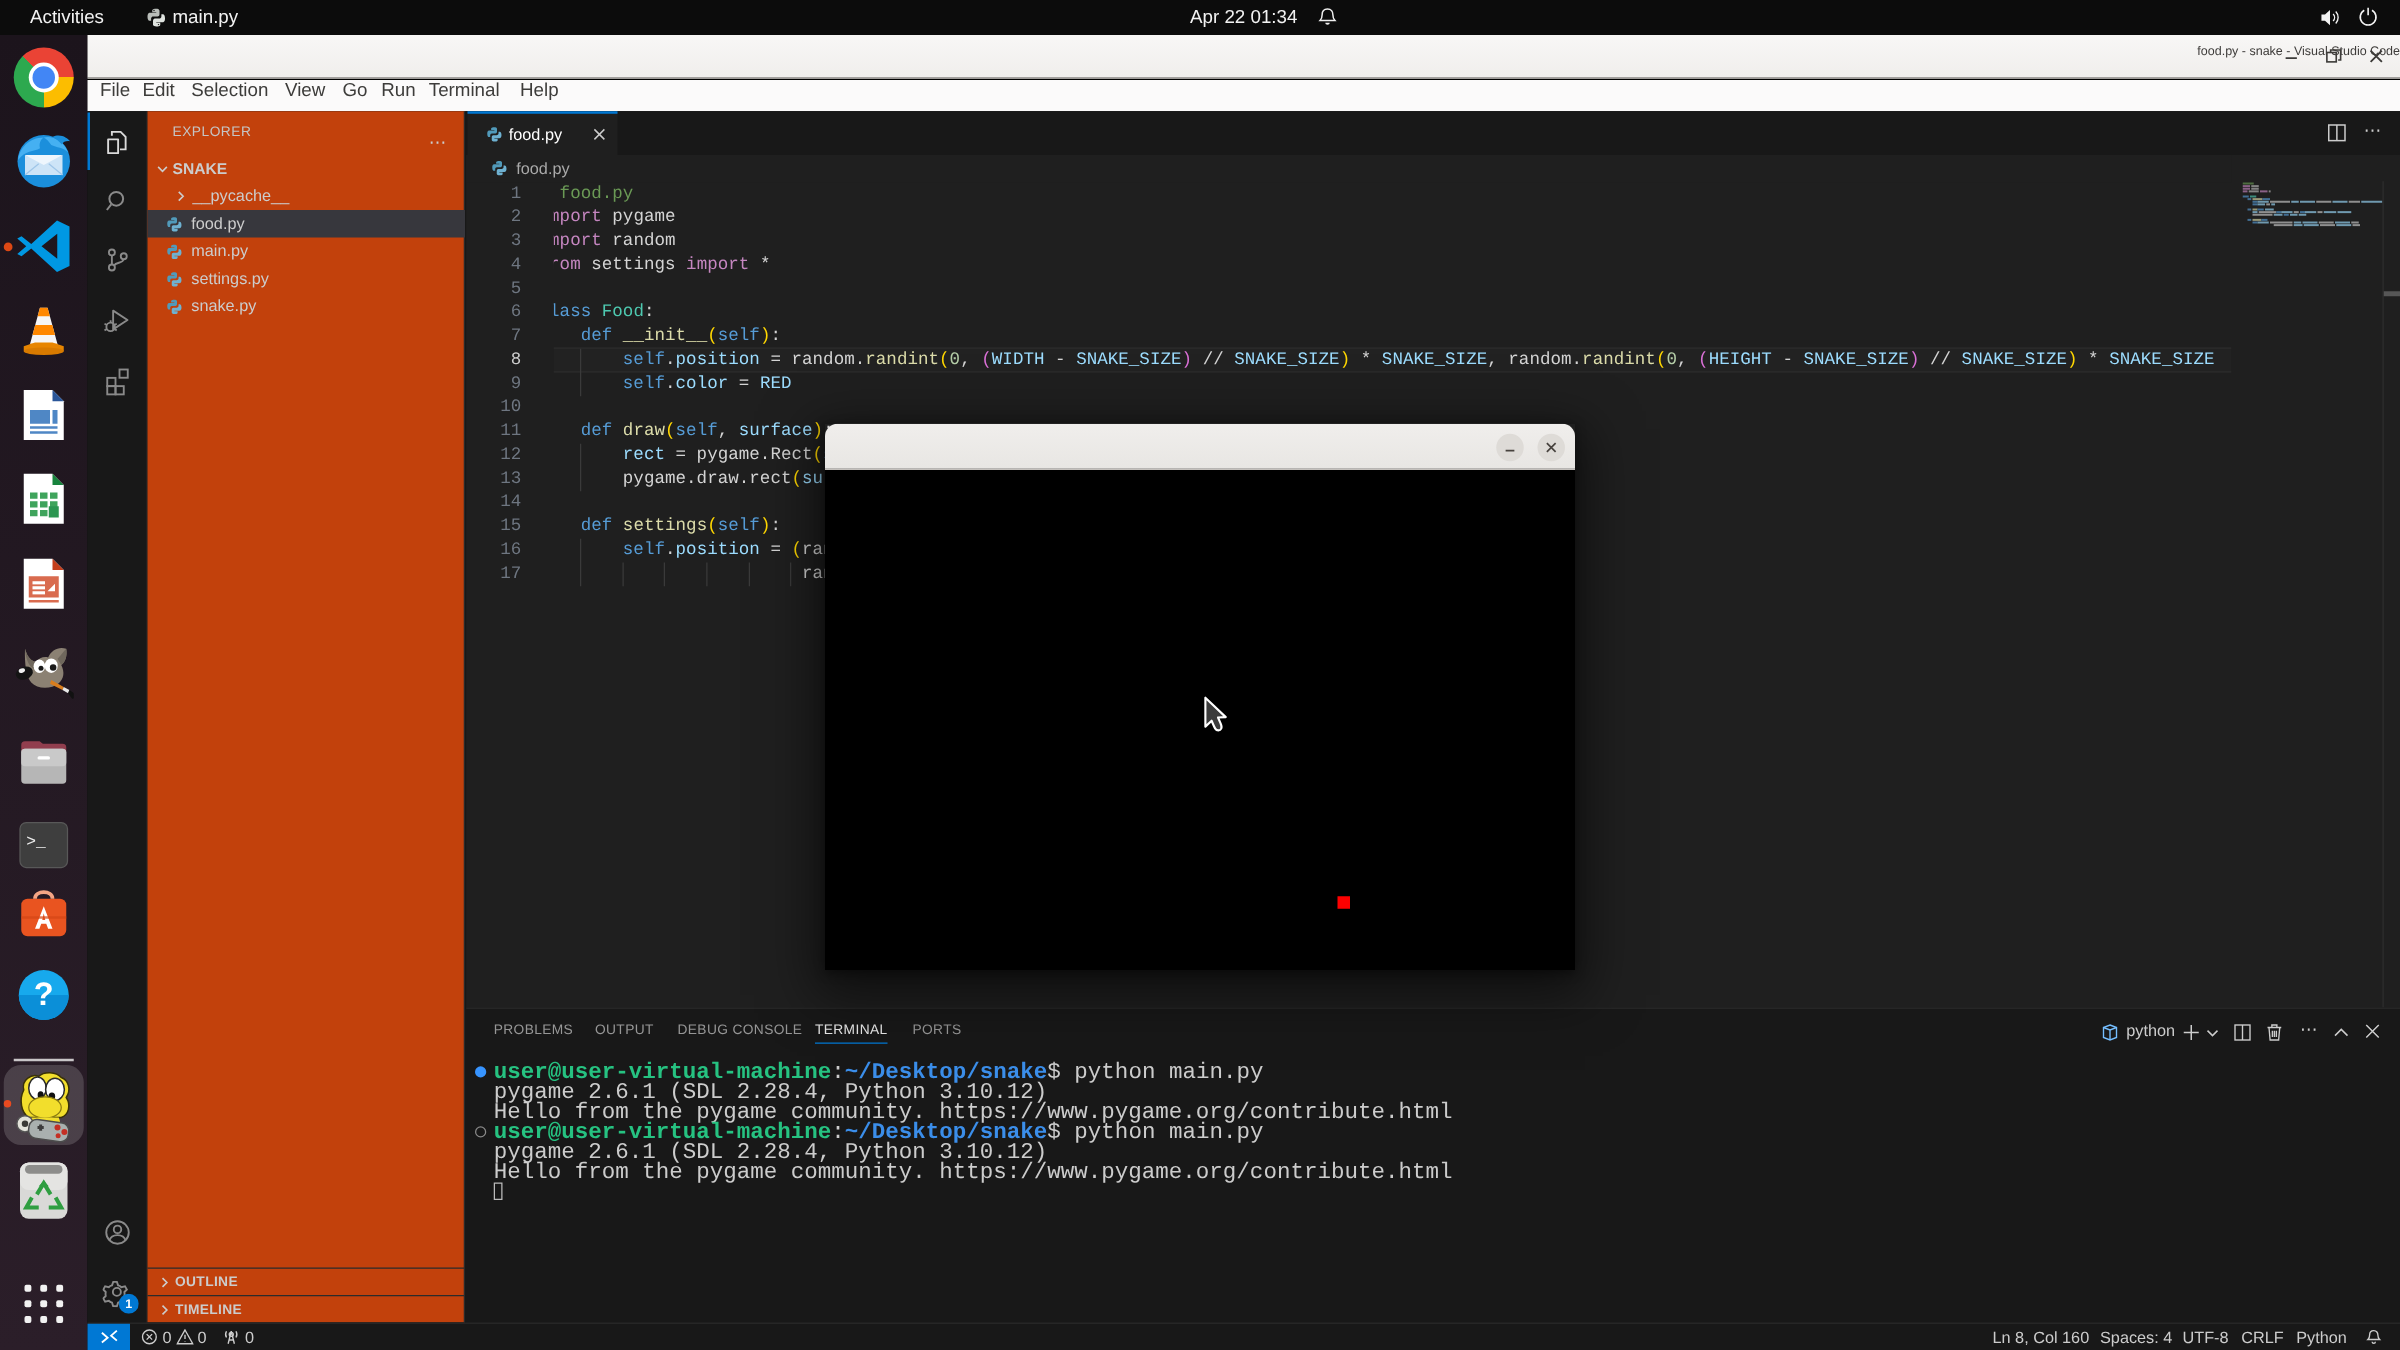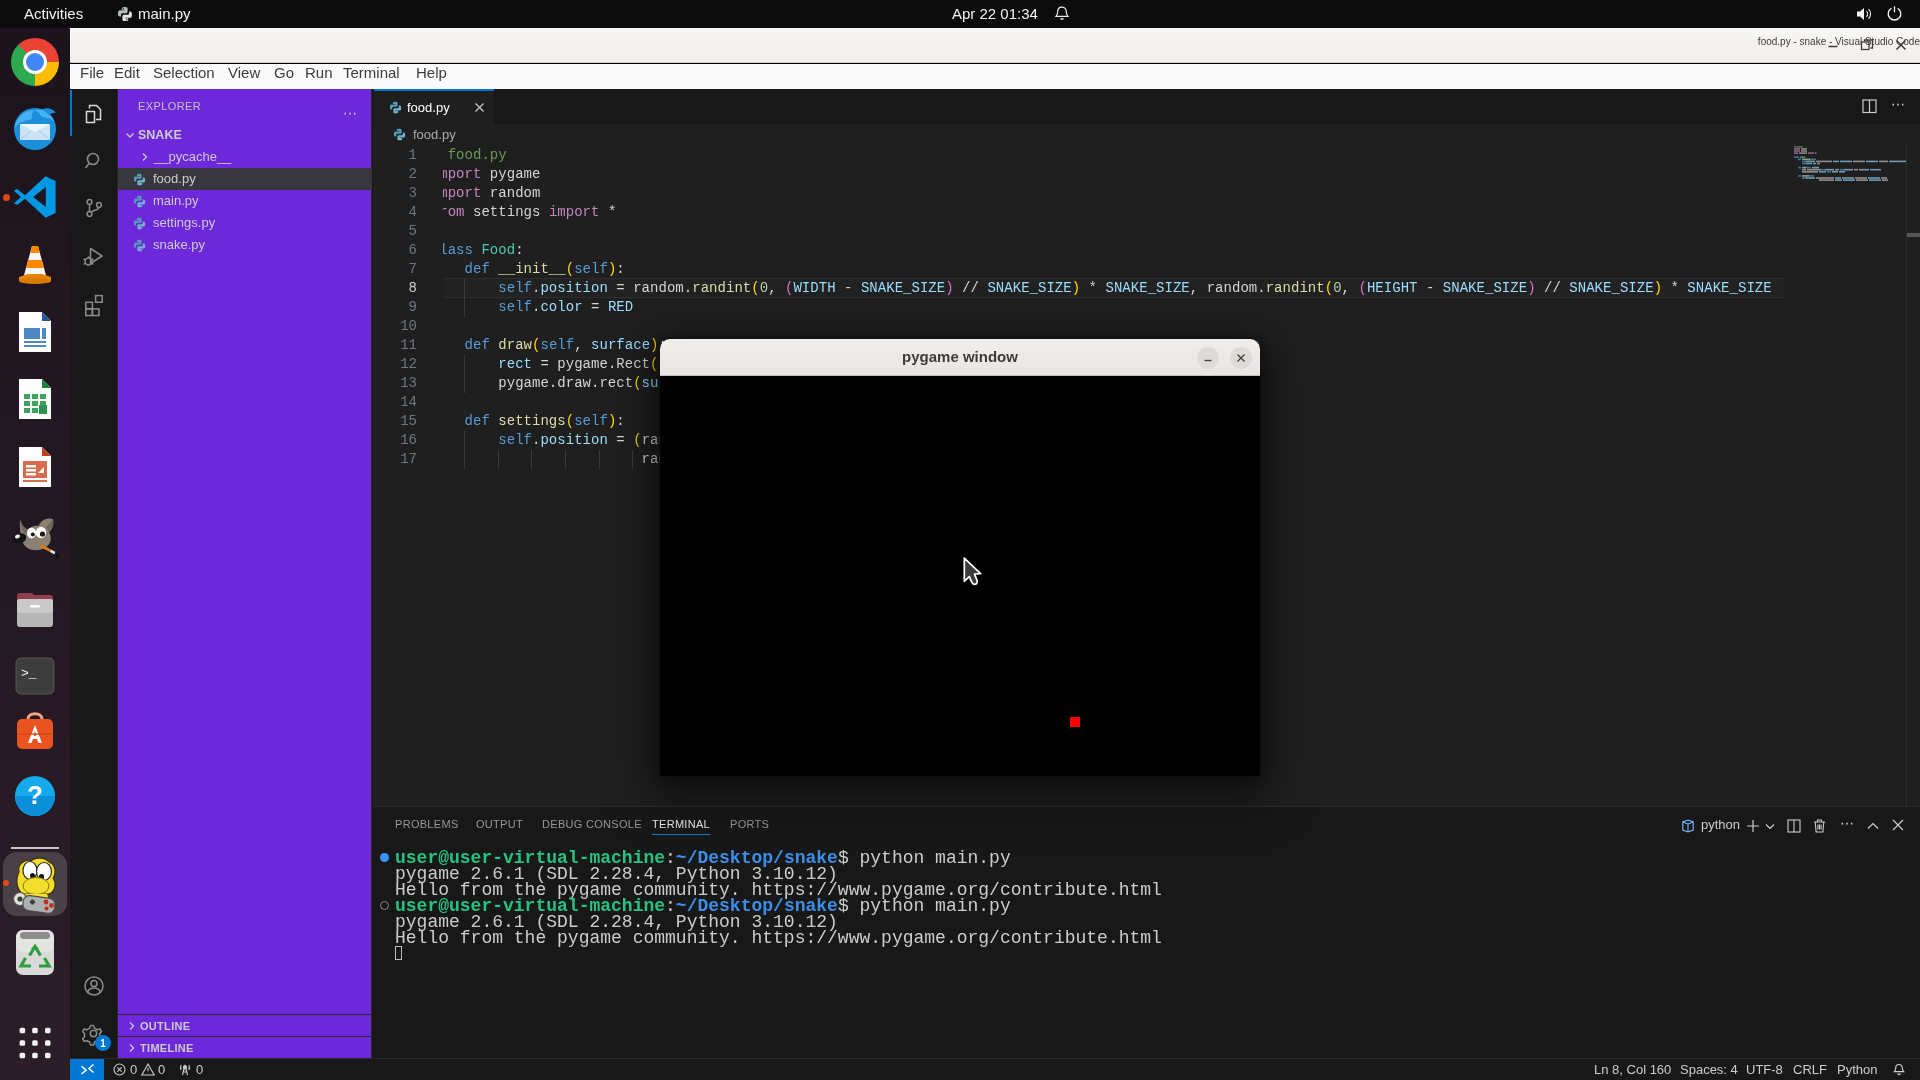--- a/index.html
+++ b/index.html
@@ -5,21 +5,21 @@
 html,body{width:1920px;height:1080px;overflow:hidden;background:#000}
 body{font-family:"Liberation Sans",sans-serif;position:relative}
 .a{position:absolute}
 .m{font-family:"Liberation Mono",monospace}
 #topbar{left:0;top:0;width:1920px;height:28px;background:#0c0c0c;color:#f2f2f2;font-size:15px}
 #dock{left:0;top:28px;width:70px;height:1052px;background:linear-gradient(#1c141c,#2b1e29)}
 #vstitle{left:70px;top:28px;width:1850px;height:35px;background:linear-gradient(#f8f7f6,#f0eeec);border-bottom:1px solid #cfcbc8}
 #vsmenu{left:70px;top:64px;width:1850px;height:25px;background:#fbfafa;color:#3d3c3a;font-size:15px}
 #vsmain{left:70px;top:89px;width:1850px;height:969px;background:#181818}
 #actbar{left:70px;top:89px;width:48px;height:969px;background:#181818;border-right:1px solid #252525}
-#sidebar{left:118px;top:89px;width:254px;height:969px;background:#6d28d9;border-right:1px solid #2b2b2b}
+#sidebar{left:118px;top:89px;width:254px;height:969px;background:#c2410c;border-right:1px solid #2b2b2b}
 #editor{left:373px;top:124px;width:1547px;height:682px;background:#1f1f1f}
 #tabbar{left:373px;top:89px;width:1547px;height:35px;background:#181818}
 #panel{left:373px;top:806px;width:1547px;height:252px;background:#181818;border-top:1px solid #2b2b2b}
 #statusbar{left:70px;top:1058px;width:1850px;height:22px;background:#181818;border-top:1px solid #2b2b2b;color:#cccccc;font-size:13px}
 .tr{position:absolute;left:0;width:254px;height:22px;color:#cccccc;font-size:13px;line-height:22px;white-space:pre}
 .cl{position:absolute;left:0;white-space:pre}
 .cm{color:#6A9955}.kp{color:#C586C0}.kb{color:#569CD6}.cn{color:#4EC9B0}.fn{color:#DCDCAA}
 .pr{color:#9CDCFE}.wh{color:#d4d4d4}.nm{color:#B5CEA8}.b1{color:#FFD700}.b2{color:#DA70D6}
 .gl{position:absolute;width:1px;background:#3a3a3a}
 .tl{position:absolute;left:0;white-space:pre;color:#cccccc}
@@ -530,21 +530,20 @@
  <div class="a" style="left:1610px;top:0;line-height:21px">Spaces: 4</div>
  <div class="a" style="left:1676px;top:0;line-height:21px">UTF-8</div>
  <div class="a" style="left:1723px;top:0;line-height:21px">CRLF</div>
  <div class="a" style="left:1767px;top:0;line-height:21px">Python</div>
  <svg class="a" style="left:1822px;top:4px" width="14" height="14" viewBox="0 0 14 14">
       <path fill="none" stroke="#cccccc" stroke-width="1.1" d="M7 1.5c-2.3 0-3.3 1.7-3.3 3.5 0 2.3-.9 3.1-1.4 3.6h9.4c-.5-.5-1.4-1.3-1.4-3.6 0-1.8-1-3.5-3.3-3.5zM5.7 10.3c0 .8.6 1.3 1.3 1.3s1.3-.5 1.3-1.3"></path>
     </svg>
 </div>
 <div class="a" id="pygwin" style="left:660px;top:339px;width:600px;height:437px;box-shadow:0 12px 40px 8px rgba(0,0,0,.55),0 2px 8px rgba(0,0,0,.4)">
  <div class="a" style="left:0;top:0;width:600px;height:37px;background:linear-gradient(#f0eeec,#e8e6e3);border-radius:10px 10px 0 0;border-bottom:1px solid #c4c0bc">
-  <div class="a" style="left:0;width:600px;text-align:center;top:9px;font-size:15px;font-weight:bold;color:#3e3c3a">pygame window</div>
   <div class="a" style="left:537px;top:7.5px;width:22px;height:22px;border-radius:50%;background:#dedbd7">
    <svg class="a" style="left:5px;top:5px" width="12" height="12" viewBox="0 0 12 12">
           <path stroke="#47423e" stroke-width="1.4" d="M2.5 8.5h7"></path>
         </svg>
   </div>
   <div class="a" style="left:570px;top:7.5px;width:22px;height:22px;border-radius:50%;background:#dedbd7">
    <svg class="a" style="left:5px;top:5px" width="12" height="12" viewBox="0 0 12 12">
           <path stroke="#47423e" stroke-width="1.4" d="M2.5 2.5l7 7m0-7l-7 7"></path>
         </svg>
   </div>

